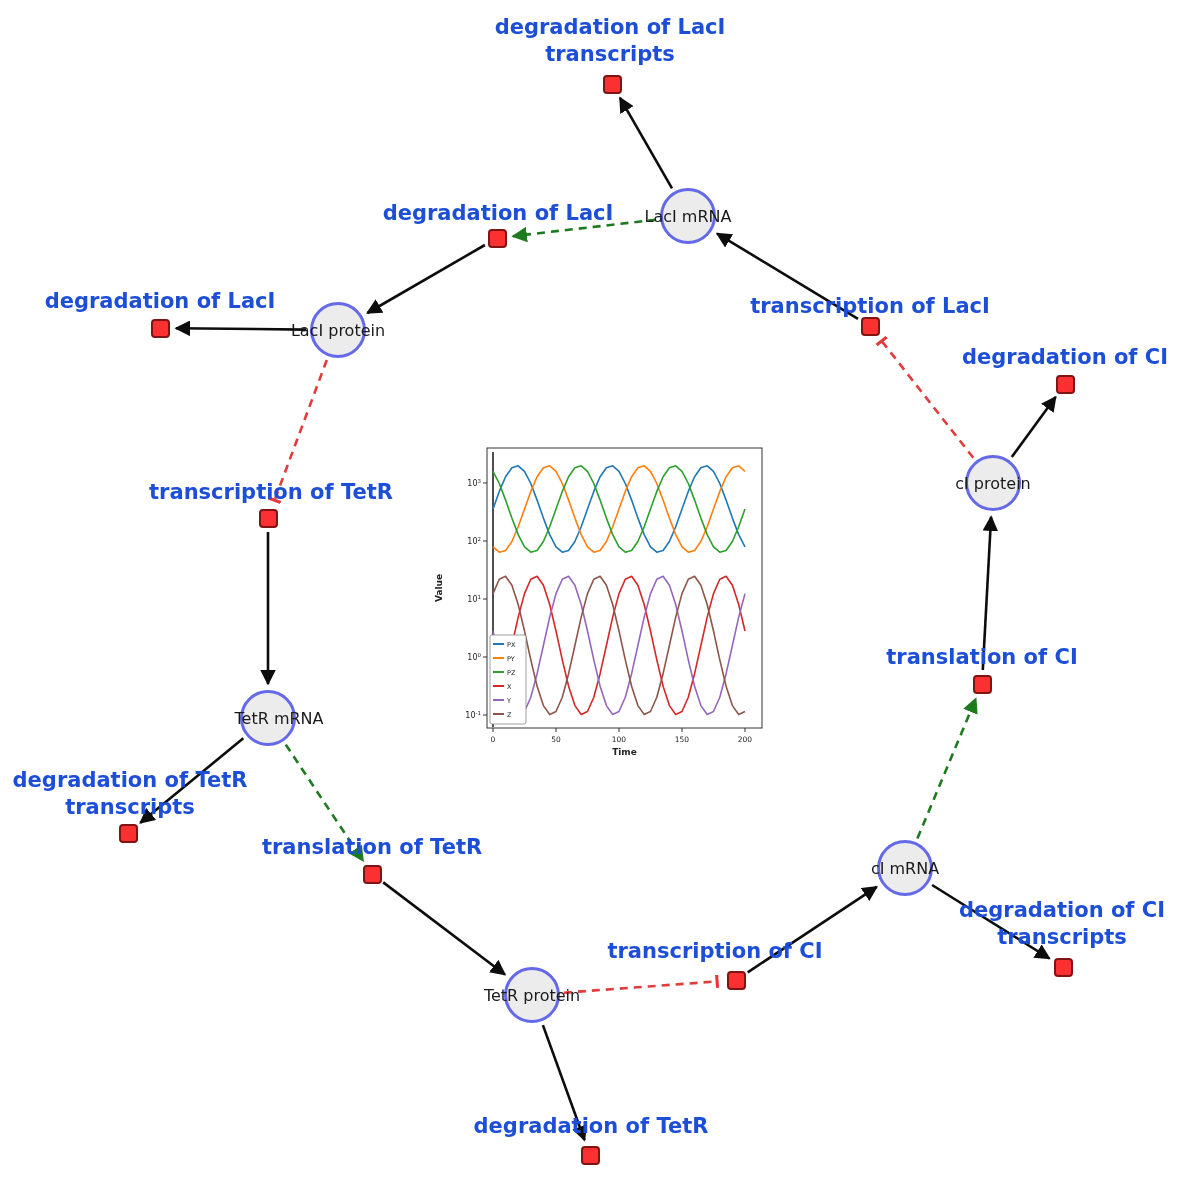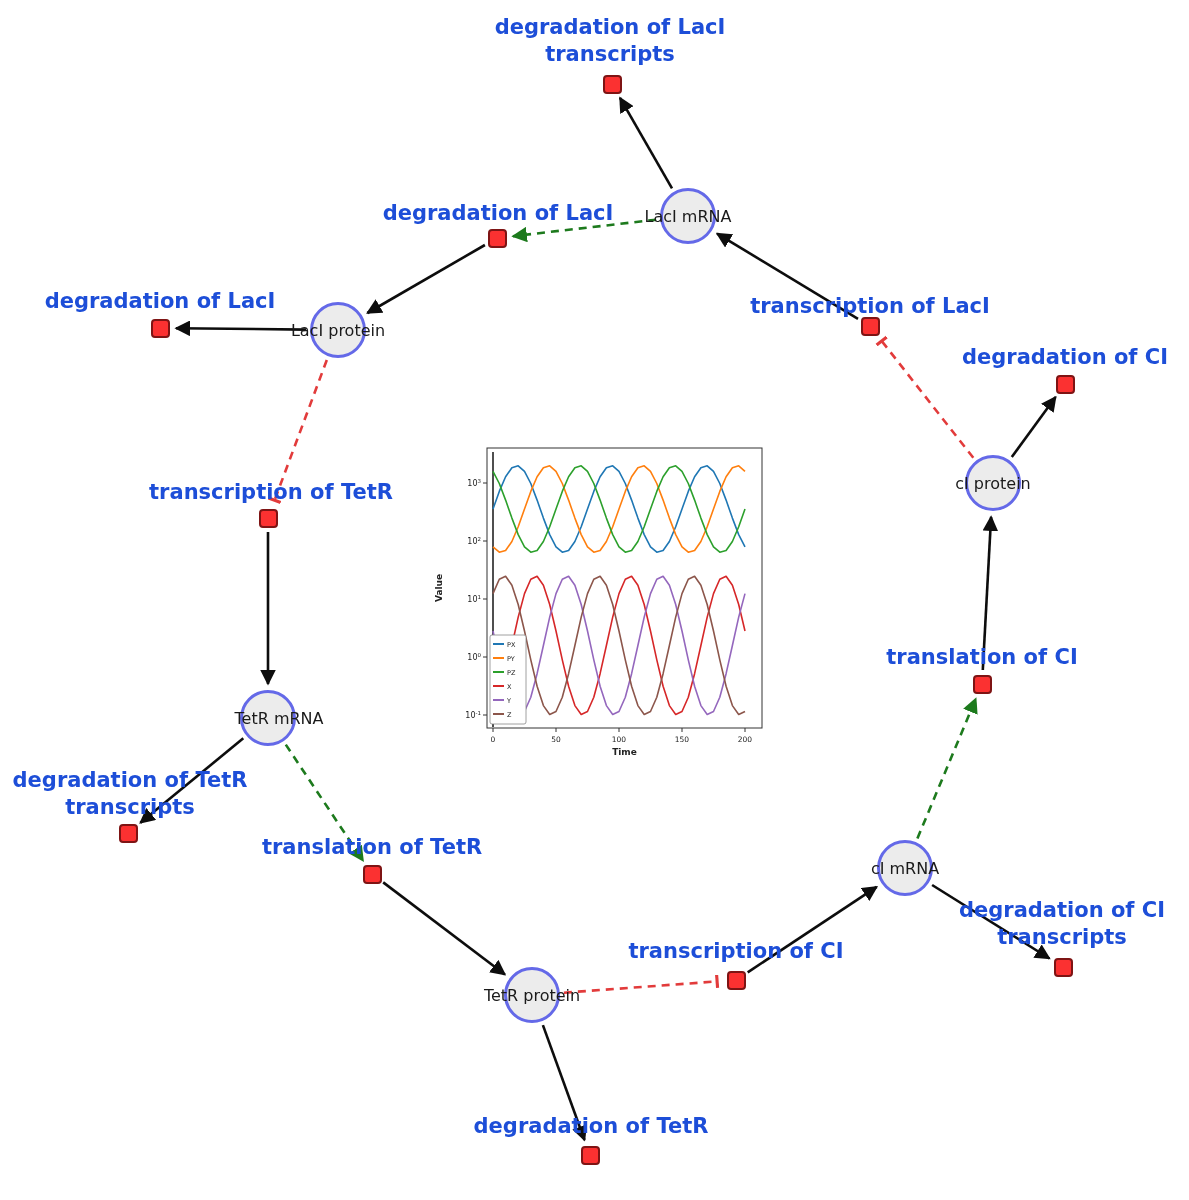--- a/index.html
+++ b/index.html
@@ -111,21 +111,21 @@
       <div class="reaction-label" style="left: 130px; top: 794px;">
         <div>degradation of TetR</div>
         <div>transcripts</div>
       </div>
       <div class="reaction-label" style="left: 372px; top: 847px; text-align: right;">
         <div>translation of TetR</div>
       </div>
       <div class="reaction-label" style="left: 591px; top: 1126px;">
         <div>degradation of TetR</div>
       </div>
-      <div class="reaction-label" style="left: 736px; top: 951px;">
+      <div class="reaction-label" style="left: 715px; top: 951px;">
         <div>transcription of CI</div>
       </div>
       <div class="reaction-label" style="left: 1062px; top: 924px;">
         <div>degradation of CI</div>
         <div>transcripts</div>
       </div>
       <div class="reaction-label" style="left: 982px; top: 657px; text-align: right;">
         <div>translation of CI</div>
       </div>
       <div class="reaction-label" style="left: 1065px; top: 357px;">

